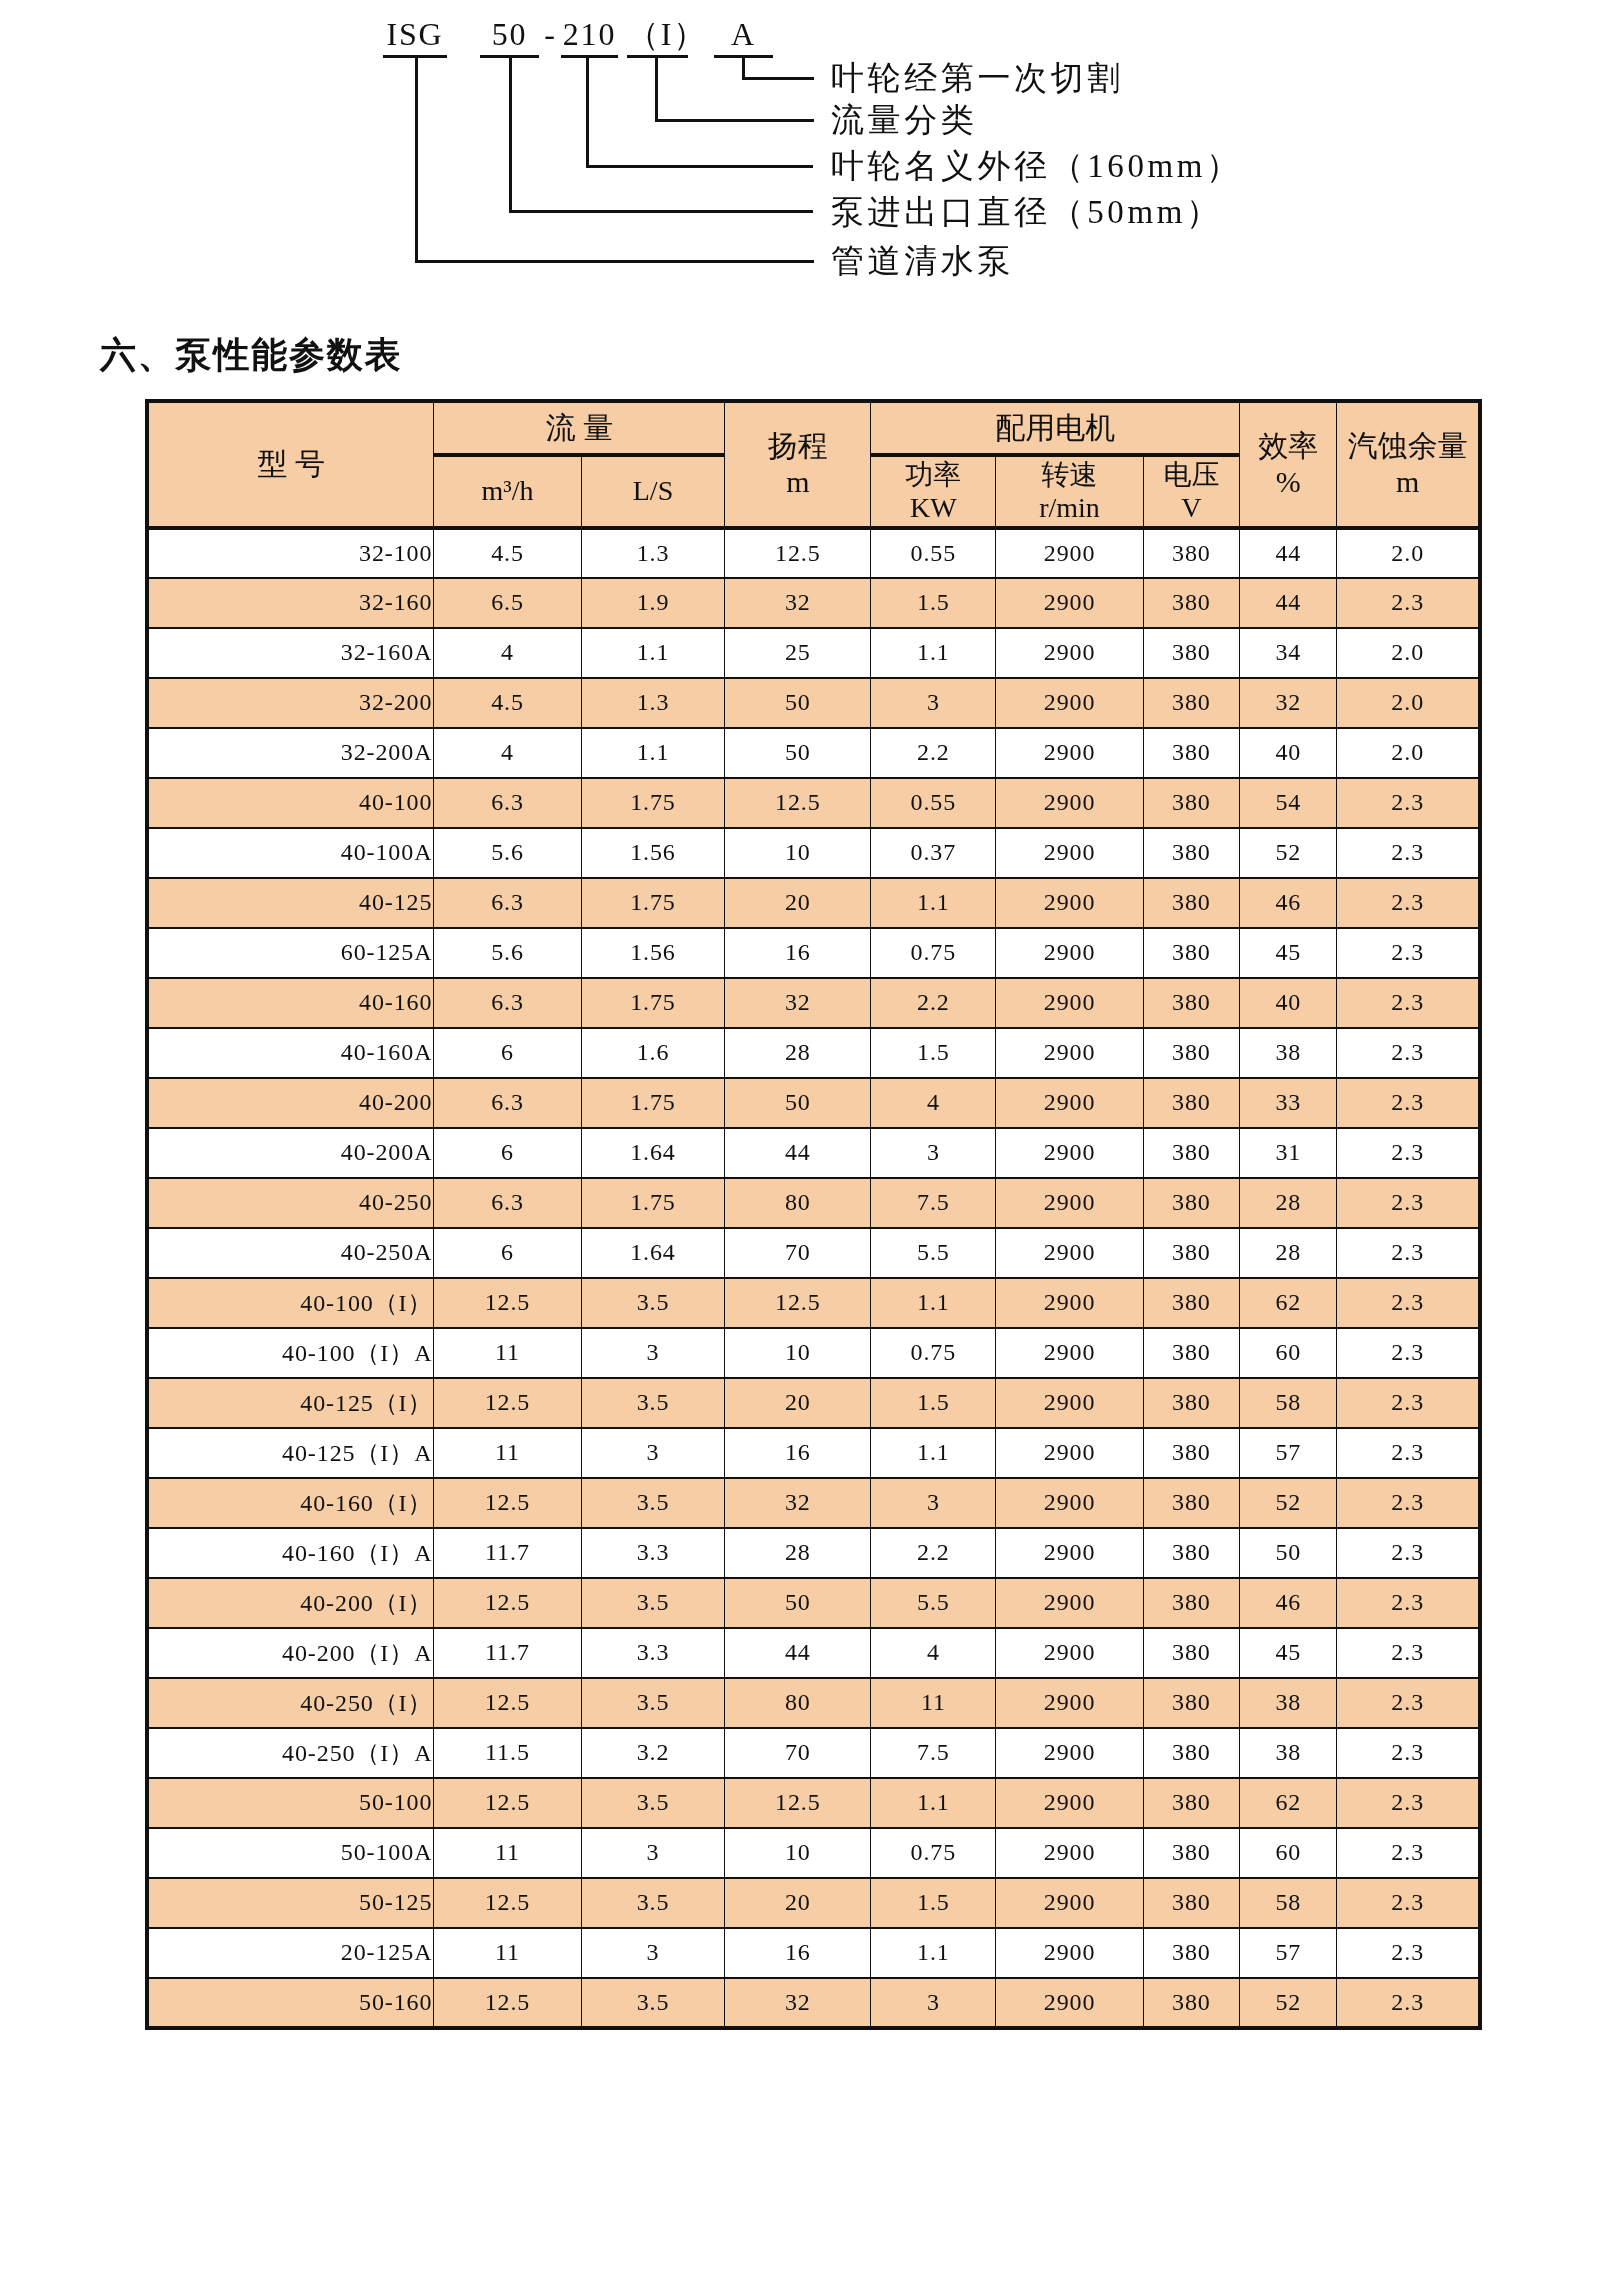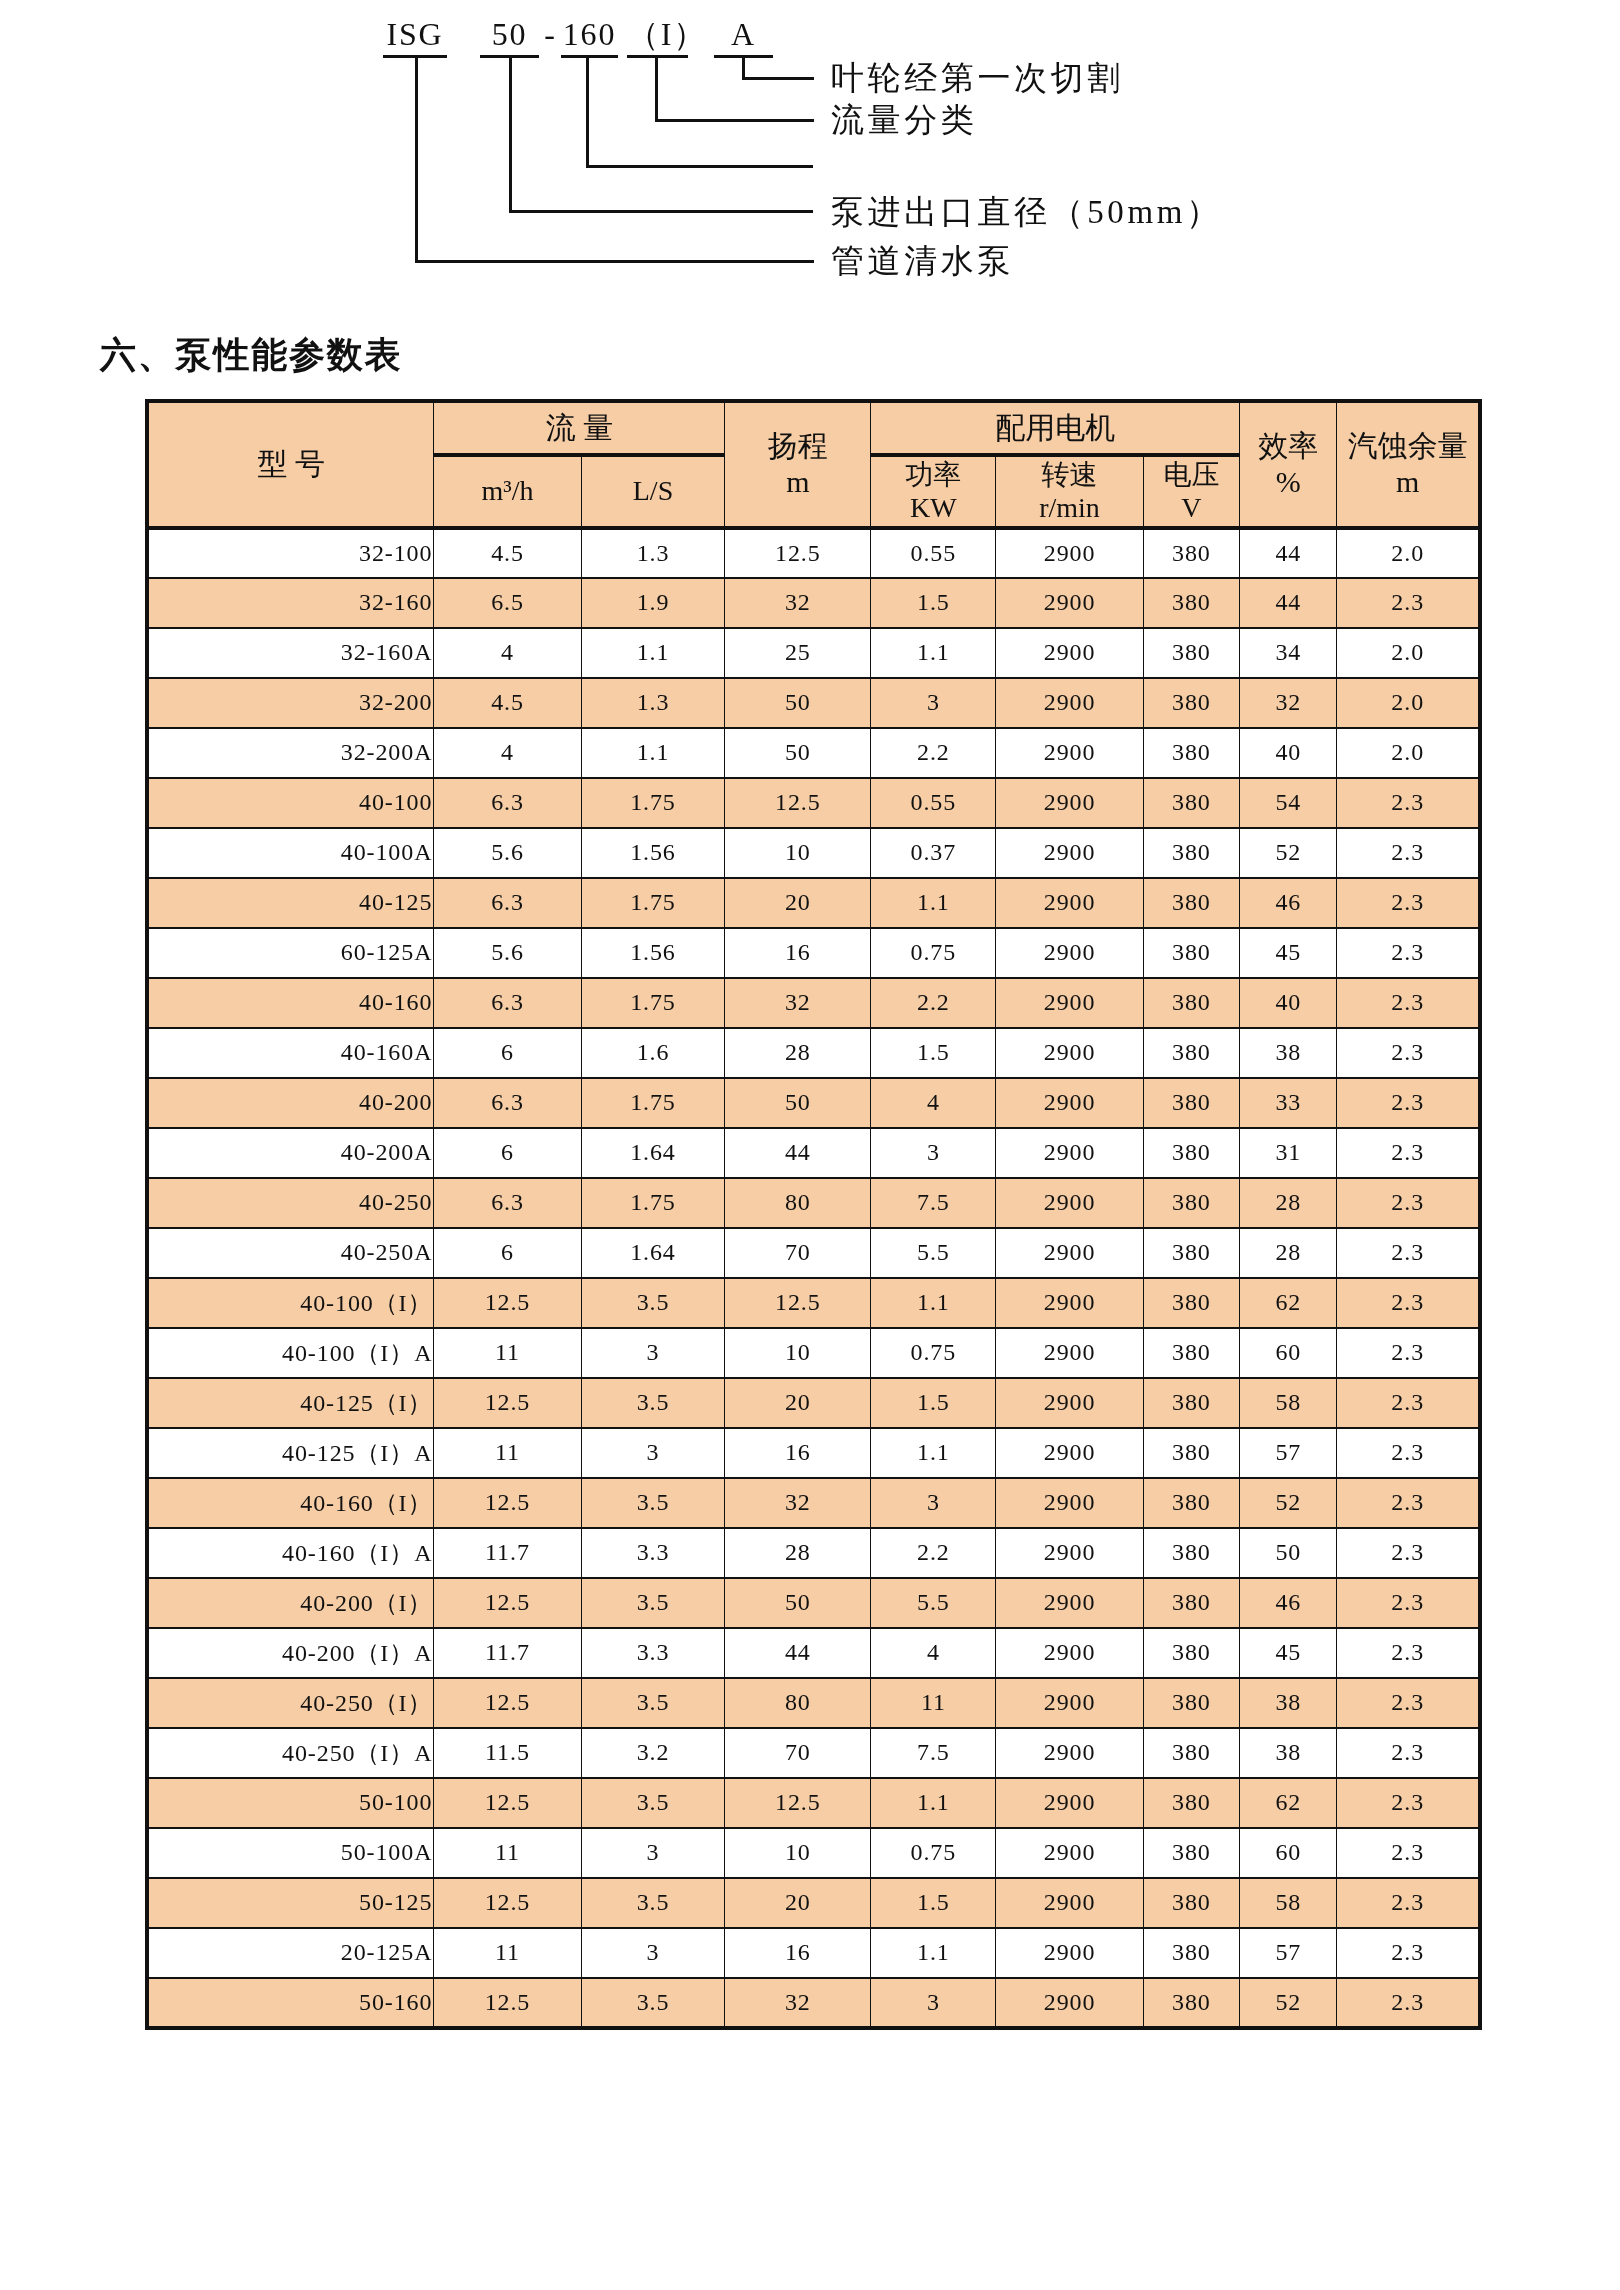--- a/index.html
+++ b/index.html
@@ -73,38 +73,39 @@
 </head>
 <body>
 
 <div class="page">
 
   <div class="diagram">
 
     <span class="code-part" style="left:383px;width:64px;">ISG</span>
     <span class="code-part" style="left:480px;width:59px;">50</span>
     <span class="code-part noline" style="left:539px;width:23px;">-</span>
-    <span class="code-part" style="left:561px;width:57px;">160</span>
+    <span class="code-part" style="left:561px;width:57px;">210</span>
     <span class="code-part" style="left:627px;width:61px;">（I）</span>
     <span class="code-part" style="left:714px;width:59px;">A</span>
 
     <div class="dline" style="left:415px;top:57px;width:2.7px;height:205px;"></div>
     <div class="dline" style="left:509px;top:57px;width:2.7px;height:156px;"></div>
     <div class="dline" style="left:586px;top:57px;width:2.7px;height:110px;"></div>
     <div class="dline" style="left:655px;top:57px;width:2.7px;height:64px;"></div>
     <div class="dline" style="left:742px;top:57px;width:2.7px;height:22.4px;"></div>
 
     <div class="dline" style="left:742px;top:77px;width:72px;height:2.7px;"></div>
     <div class="dline" style="left:655px;top:119px;width:159px;height:2.7px;"></div>
     <div class="dline" style="left:586px;top:165px;width:227px;height:2.7px;"></div>
     <div class="dline" style="left:509px;top:210px;width:304px;height:2.7px;"></div>
     <div class="dline" style="left:415px;top:260px;width:399px;height:2.7px;"></div>
 
     <div class="dlabel" style="top:59px;">叶轮经第一次切割</div>
     <div class="dlabel" style="top:101px;">流量分类</div>
+    <div class="dlabel" style="top:147px;">叶轮名义外径（160mm）</div>
     <div class="dlabel" style="top:193px;">泵进出口直径（50mm）</div>
     <div class="dlabel" style="top:242px;">管道清水泵</div>
   </div>
 
   <div class="heading">六、泵性能参数表</div>
 
   <table class="ptable">
     <colgroup>
       <col style="width:21.5%">
         <col style="width:11.05%">

